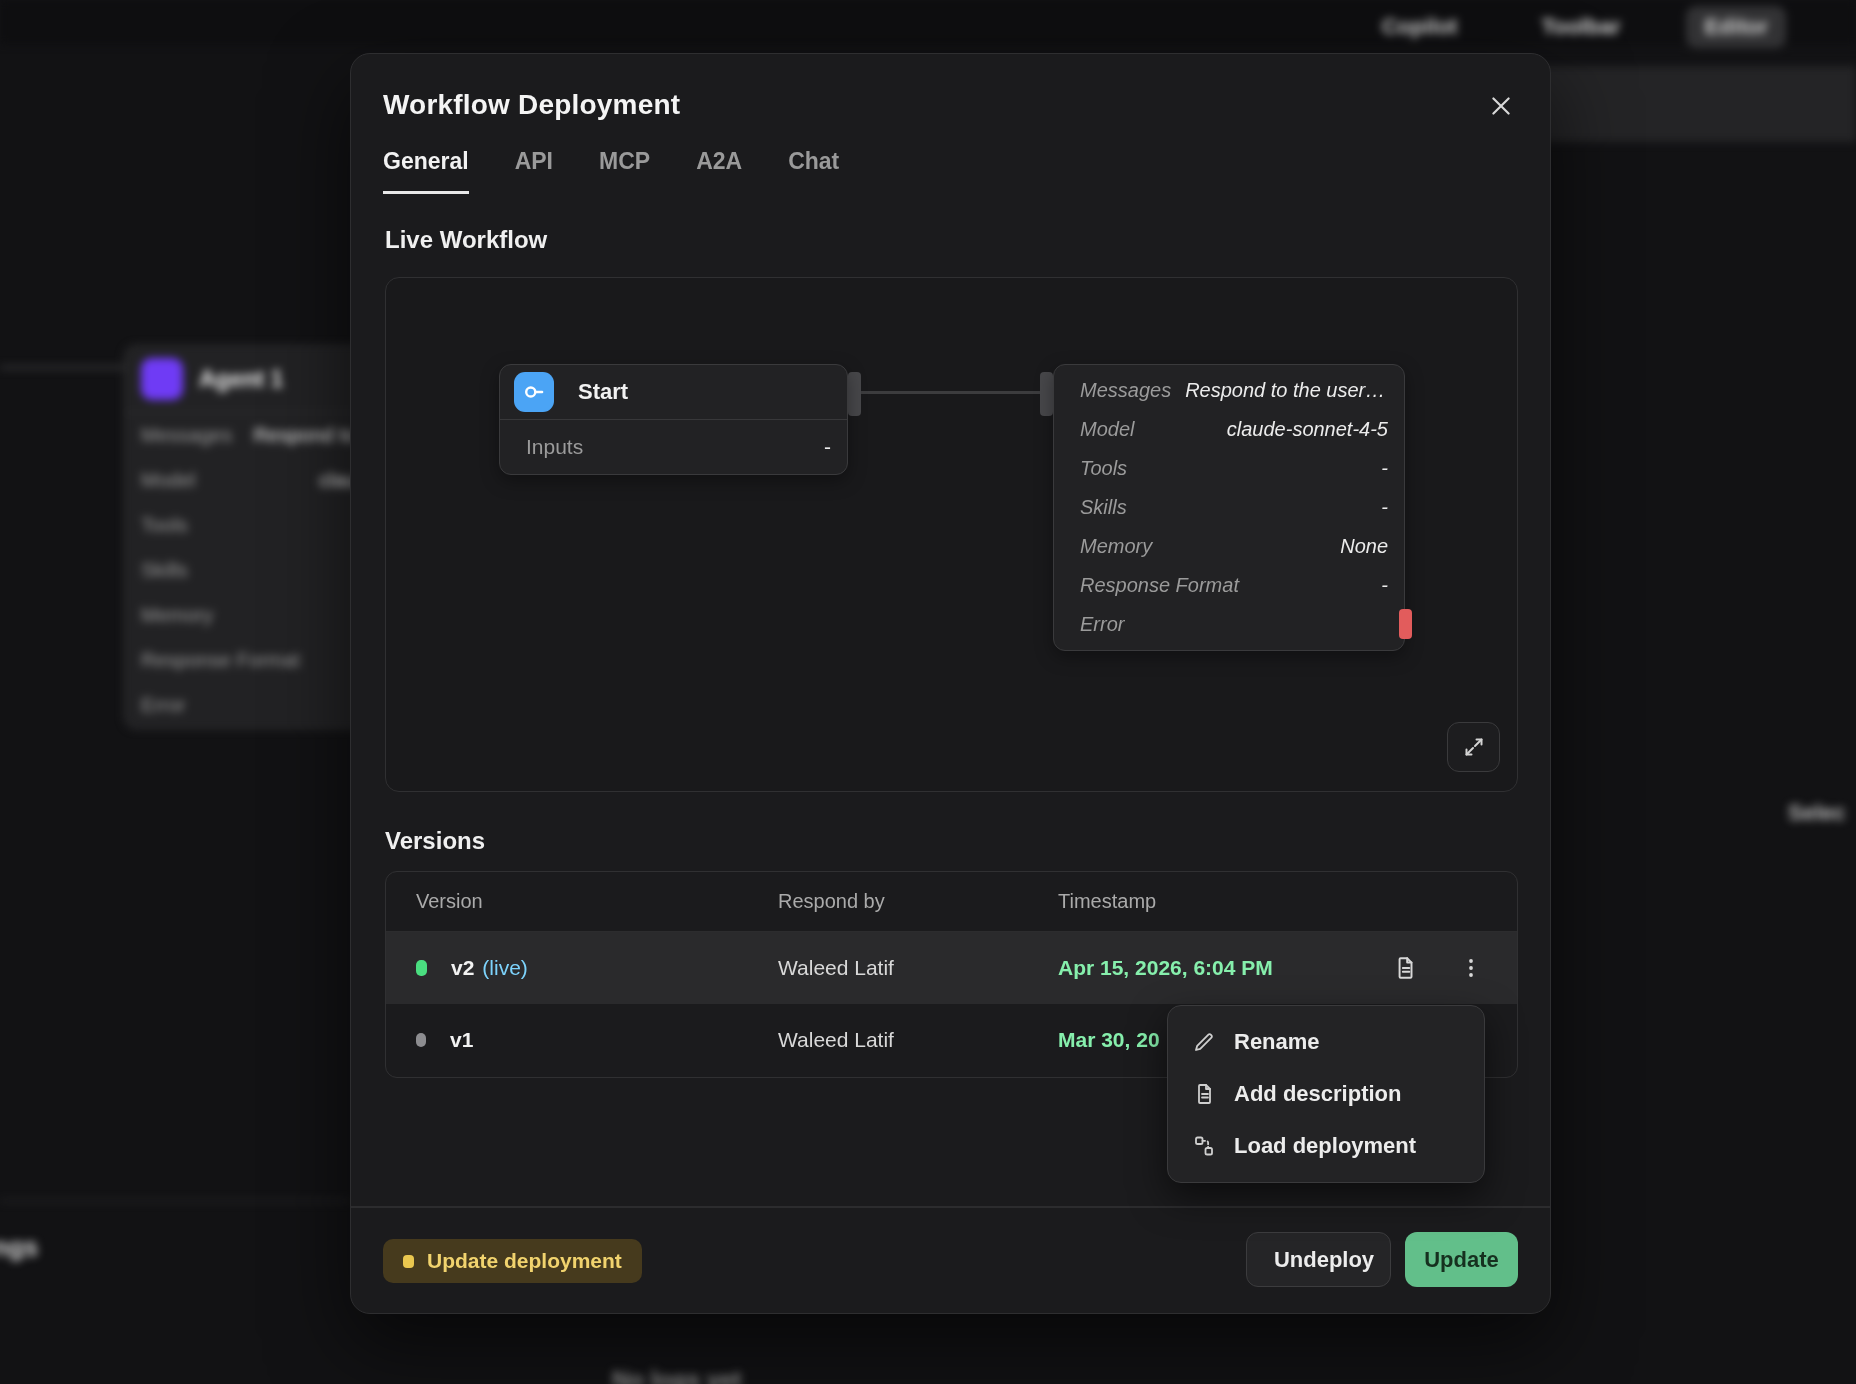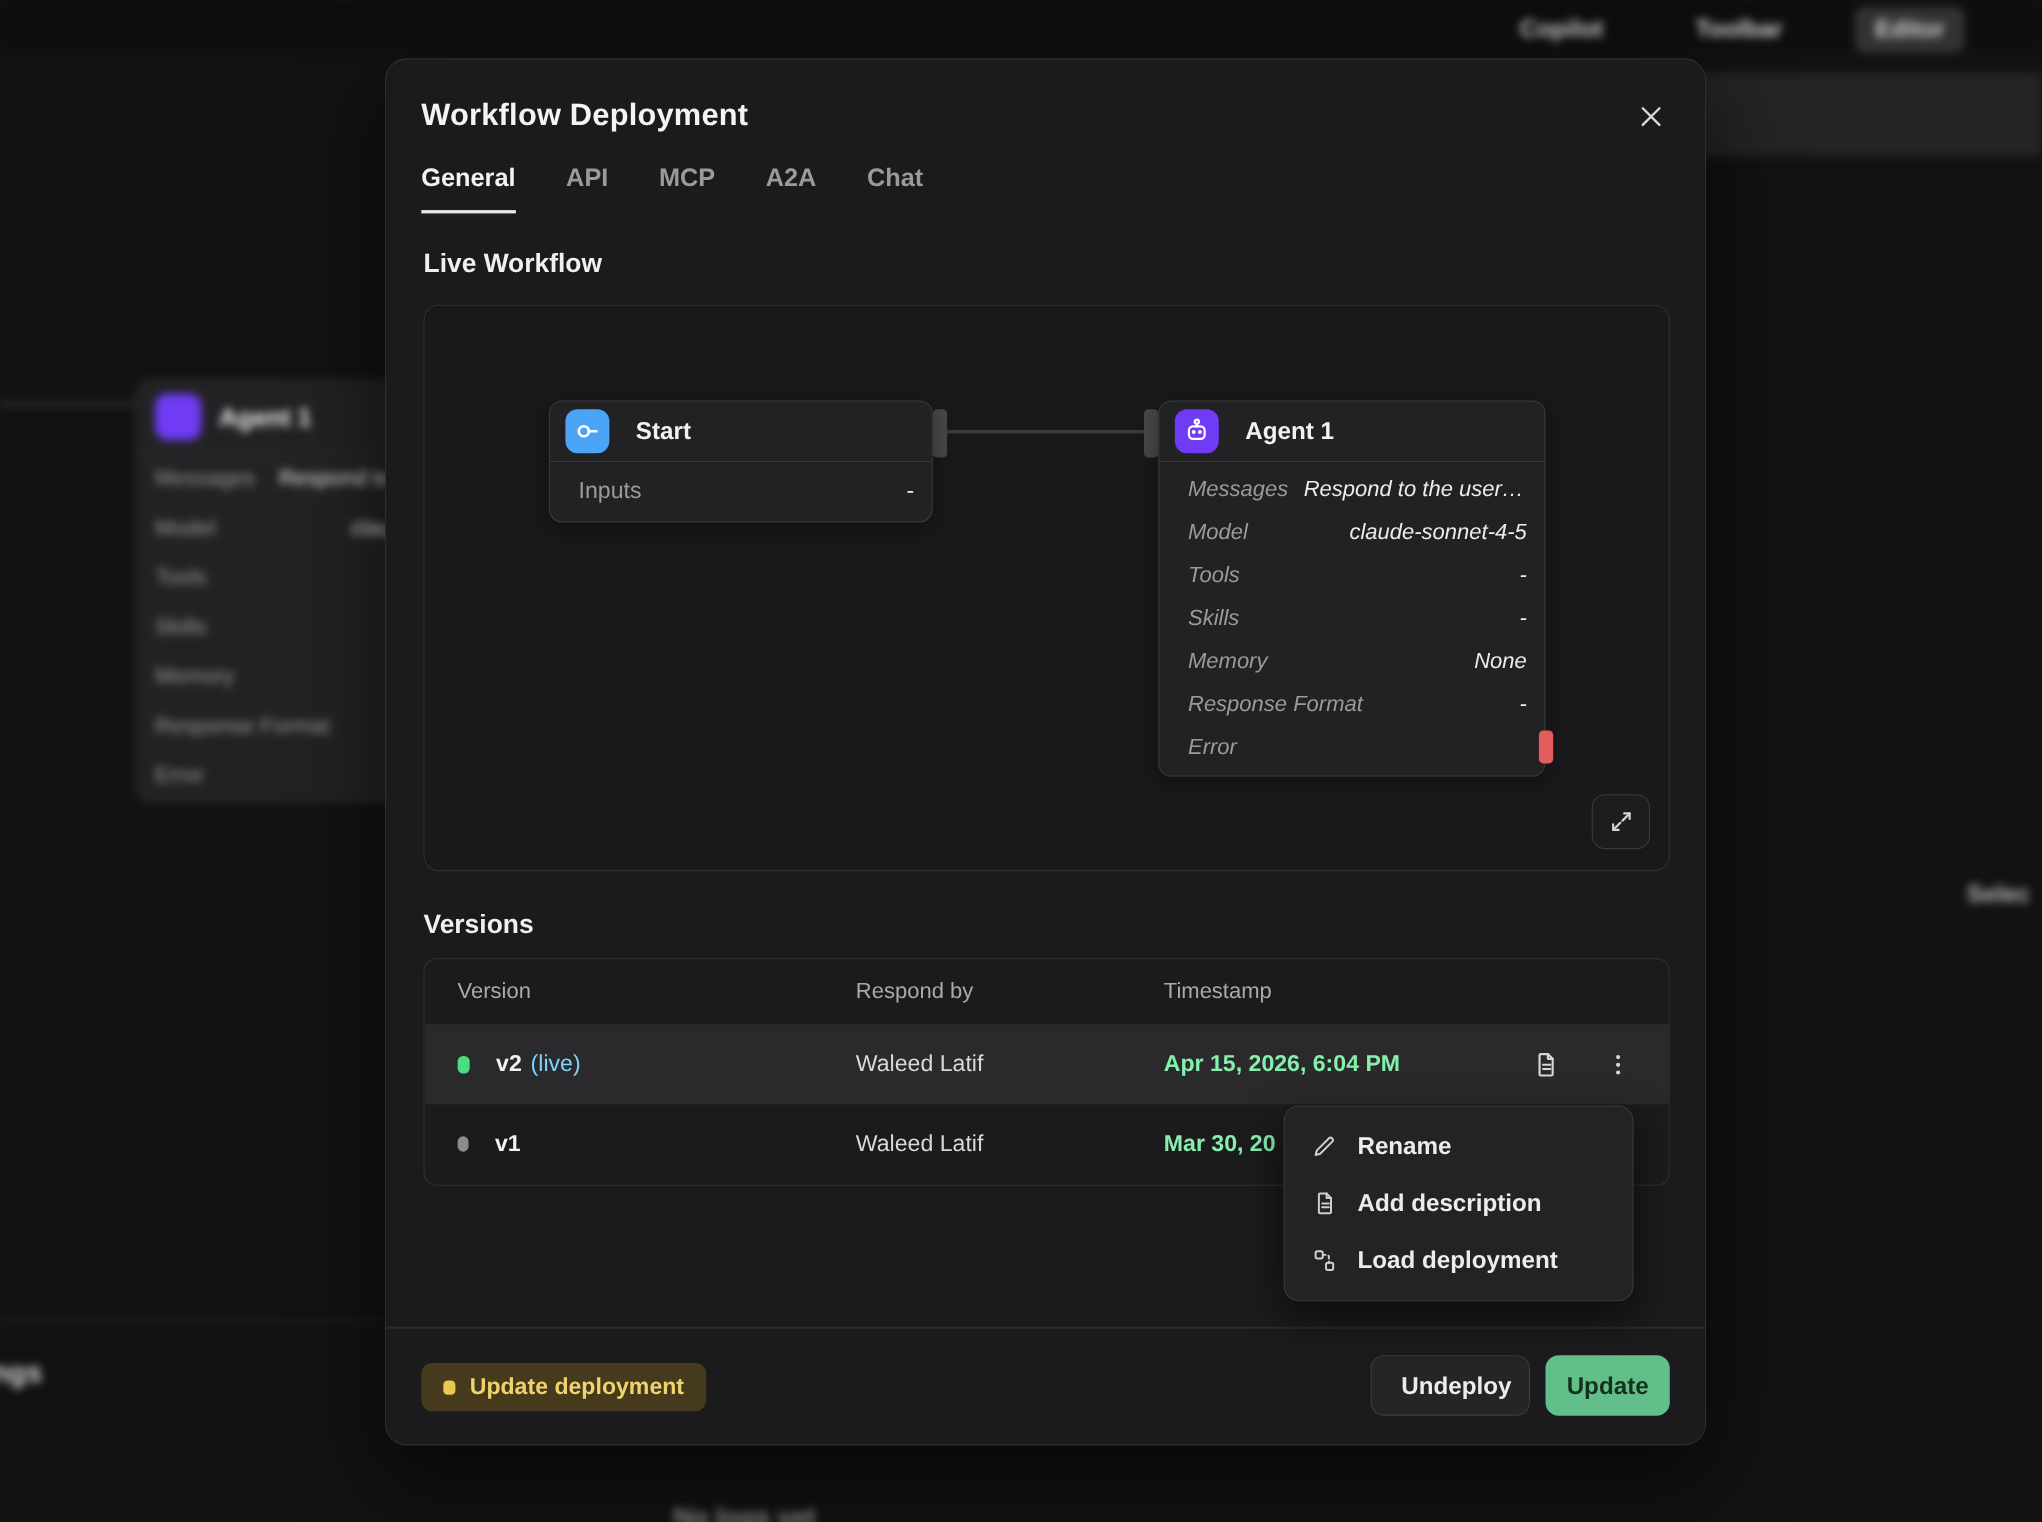--- a/index.html
+++ b/index.html
@@ -192,32 +192,20 @@
         </div>
         <div class="node-title">Start</div>
       </div>
       <div class="node-row">
         <span class="lbl">Inputs</span>
         <span class="val">-</span>
       </div>
     </div>
 
     <div class="node agent-node">
-      <div class="node-header">
-        <div class="node-icon agent">
-          <svg width="26" height="26" viewBox="0 0 24 24" fill="none" stroke="#ffffff" stroke-width="1.9" stroke-linecap="round">
-            <circle cx="12" cy="4" r="1.7"></circle>
-            <line x1="12" y1="5.8" x2="12" y2="8"></line>
-            <rect x="5.4" y="8" width="13.2" height="10.4" rx="3.4"></rect>
-            <circle cx="9.4" cy="12.6" r="0.7" fill="#ffffff"></circle>
-            <circle cx="14.6" cy="12.6" r="0.7" fill="#ffffff"></circle>
-          </svg>
-        </div>
-        <div class="node-title">Agent 1</div>
-      </div>
       <div class="node-rows">
         <div class="node-row">
           <span class="lbl">Messages</span>
           <span class="val">Respond to the user in a…</span>
         </div>
         <div class="node-row">
           <span class="lbl">Model</span>
           <span class="val">claude-sonnet-4-5</span>
         </div>
         <div class="node-row">

